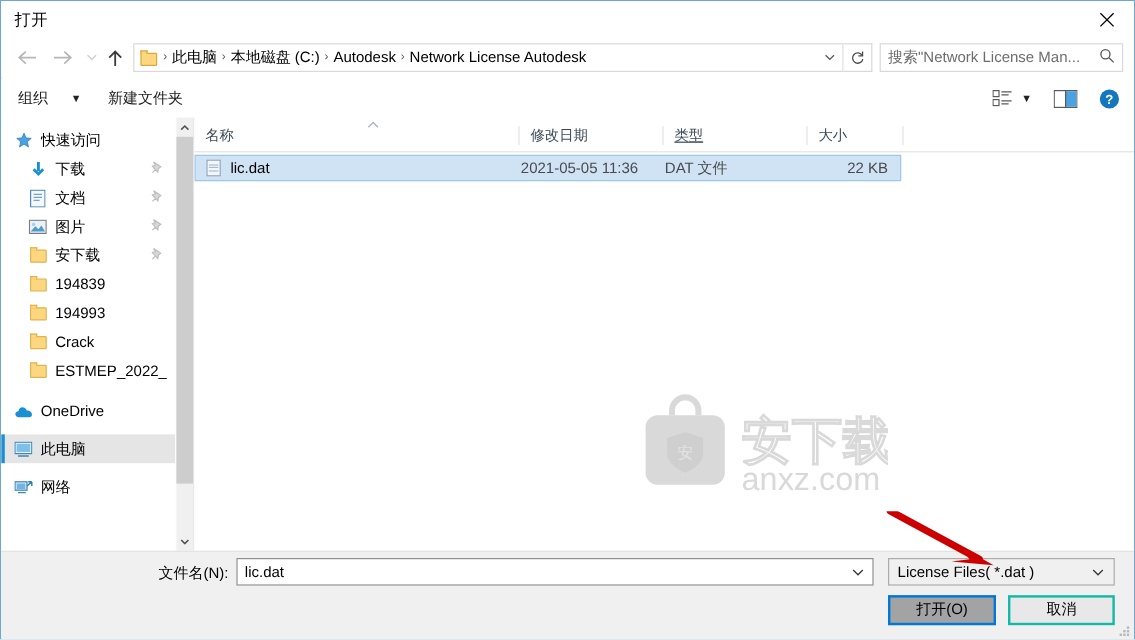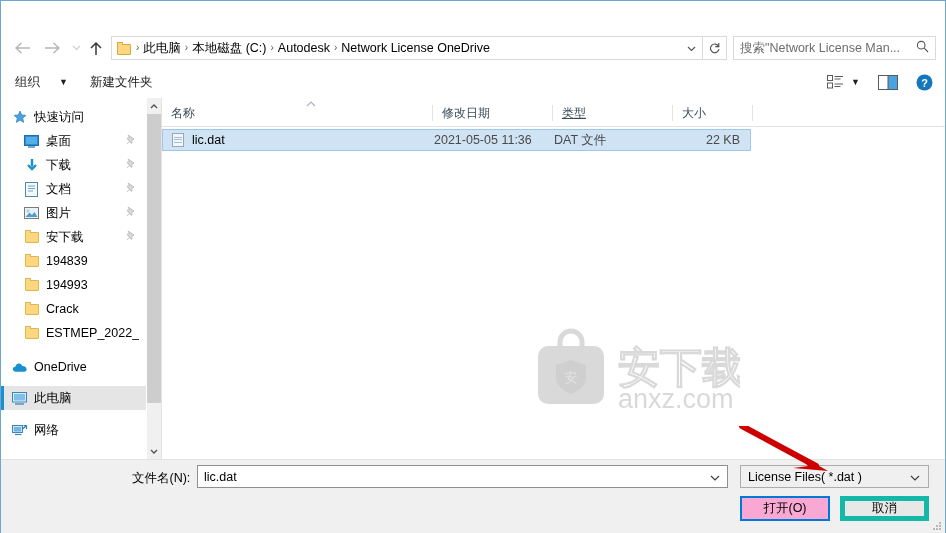--- a/index.html
+++ b/index.html
@@ -121,32 +121,40 @@
   .filter{
     position:absolute;left:739px;top:5px;width:189px;height:23px;
     background:#f0f0f0;border:1px solid #acacac;box-sizing:border-box;display:flex;align-items:center;justify-content:space-between;
   }
   .filter-value{margin-left:7px;font-size:12.5px;color:#000;}
   .filter-arrow{margin-left:auto;margin-right:8px;color:#3a3a3a;font-size:11px;}
   .btn{
     position:absolute;top:36px;height:25px;display:flex;align-items:center;justify-content:center;
     font-size:12.5px;color:#000;box-sizing:border-box;cursor:default;
   }
-  .btn-open{left:739px;width:90px;background:#f9a8d4;border:2px solid #0078d7;}
-  .btn-cancel{left:839px;width:89px;background:#e8e8e8;border:5px solid #14b8a6;}
+  .btn-open{left:739px;width:90px;background:#a3a3a3;border:2px solid #0078d7;}
+  .btn-cancel{left:839px;width:89px;background:#e8e8e8;border:2px solid #14b8a6;}
   .grip{position:absolute;right:3px;bottom:2px;width:10px;height:10px;}
   .grip i{position:absolute;width:2px;height:2px;background:#b8b8b8;}
   
   .annot{position:absolute;left:735px;top:425px;width:110px;height:55px;pointer-events:none;}
 </style>
 </head>
 <body>
 
 <div class="dialog">
 
+  <div class="titlebar">
+    <div class="title-text">打开</div>
+    <div class="close-btn">
+      <svg width="13" height="13" viewBox="0 0 13 13">
+        <path d="M1 1 L12 12 M12 1 L1 12" stroke="#000" stroke-width="1.1" fill="none"></path>
+      </svg>
+    </div>
+  </div>
 
   <div class="navrow">
     <div class="navbtn nav-back">
       <svg width="17" height="14" viewBox="0 0 17 14">
         <path d="M16 7 H2 M7.5 2 L2 7 L7.5 12" stroke="#b6b6b6" stroke-width="1.4" fill="none"></path>
       </svg>
     </div>
     <div class="navbtn nav-fwd">
       <svg width="17" height="14" viewBox="0 0 17 14">
         <path d="M1 7 H15 M9.5 2 L15 7 L9.5 12" stroke="#b6b6b6" stroke-width="1.4" fill="none"></path>
@@ -165,21 +173,21 @@
 
     <div class="addressbar">
       <span class="addr-folder"></span>
       <span class="crumb-sep">›</span>
       <span class="crumb">此电脑</span>
       <span class="crumb-sep">›</span>
       <span class="crumb">本地磁盘 (C:)</span>
       <span class="crumb-sep">›</span>
       <span class="crumb">Autodesk</span>
       <span class="crumb-sep">›</span>
-      <span class="crumb">Network License OneDrive</span>
+      <span class="crumb">Network License Autodesk</span>
       <span class="addr-drop">
         <svg width="9" height="6" viewBox="0 0 9 6">
           <path d="M1 1 L4.5 4.5 L8 1" stroke="#555" stroke-width="1.1" fill="none"></path>
         </svg>
       </span>
     </div>
 
     <div class="refresh-btn">
       <svg width="13" height="13" viewBox="0 0 13 13">
         <path d="M10.5 4.2 A4.3 4.3 0 1 0 11 7.2" stroke="#4a4a4a" stroke-width="1.1" fill="none"></path>
@@ -239,35 +247,20 @@
 
       <div class="nav-item root" style="margin-top:7px;">
         <span class="nav-ico">
           <svg width="14" height="14" viewBox="0 0 14 14">
             <path d="M7 1 L8.7 5 L13 5.3 L9.7 8.2 L10.7 12.4 L7 10.1 L3.3 12.4 L4.3 8.2 L1 5.3 L5.3 5 Z" fill="#4aa3e0" stroke="#2d7fb8" stroke-width=".7"></path>
           </svg>
         </span>
         <span class="nav-lbl">快速访问</span>
       </div>
 
-      <div class="nav-item">
-        <span class="nav-ico">
-          <svg width="15" height="13" viewBox="0 0 15 13">
-            <rect x="0.5" y="0.5" width="14" height="10" fill="#2b8ed4" stroke="#1f6fa8"></rect>
-            <rect x="2" y="2" width="11" height="7" fill="#55b0e8"></rect>
-            <path d="M4 12 H11" stroke="#1f6fa8" stroke-width="1.2"></path>
-          </svg>
-        </span>
-        <span class="nav-lbl">桌面</span>
-        <span class="pin">
-          <svg width="11" height="11" viewBox="0 0 11 11">
-              <path d="M3 1 L9 5 L7 6.5 L6.5 9.5 L2 4.5 L4.5 3.5 Z M2 9.8 L4.6 7.2" stroke="#8a8a8a" stroke-width="1" fill="#b9b9b9"></path>
-            </svg>
-        </span>
-      </div>
 
       <div class="nav-item">
         <span class="nav-ico">
           <svg width="14" height="14" viewBox="0 0 14 14">
             <path d="M7 1 V8.5 M3 7 L7 11 L11 7" stroke="#1a8fd1" stroke-width="2.4" fill="none"></path>
           </svg>
         </span>
         <span class="nav-lbl">下载</span>
         <span class="pin">
           <svg width="11" height="11" viewBox="0 0 11 11">

